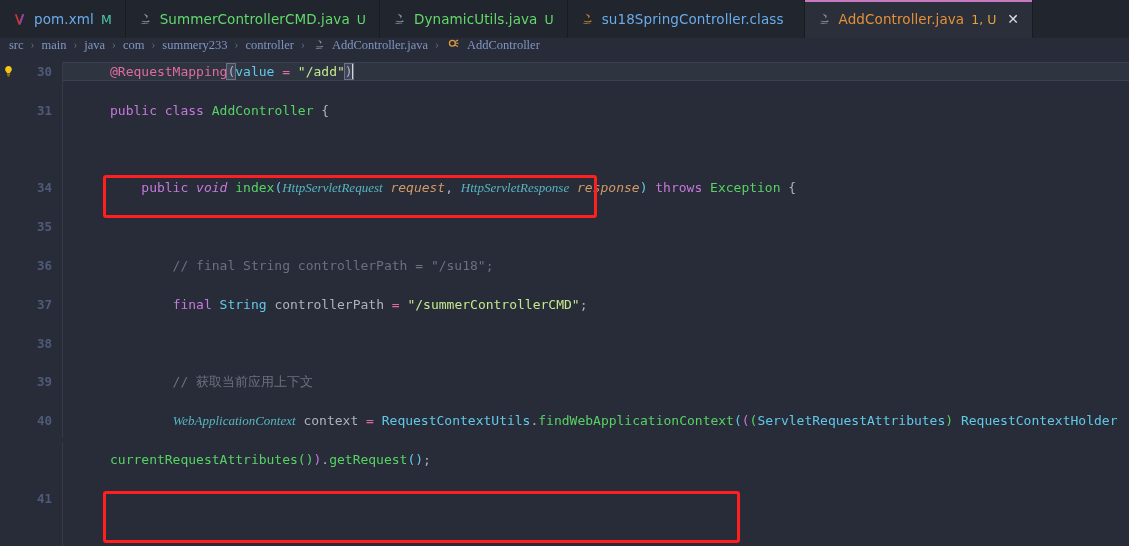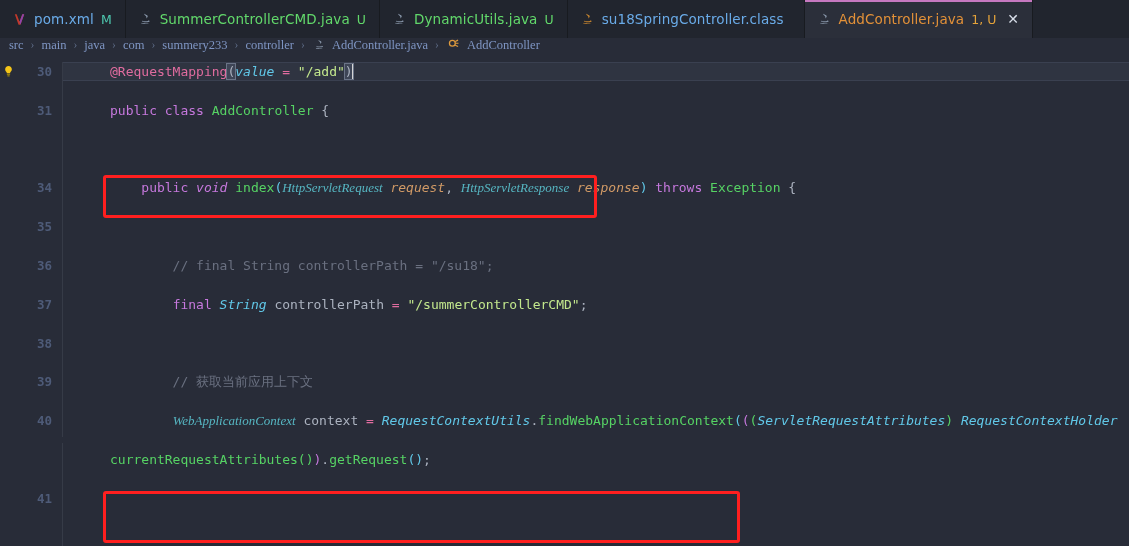--- a/index.html
+++ b/index.html
@@ -83,21 +83,21 @@
   }
   .curline {
     position: absolute; left: 63px; right: 0; height: 19.4px;
     background: #2f3441; border-top: 1px solid #3a4050; border-bottom: 1px solid #3a4050;
   }
 
   
   .kw      { color: #c678dd; font-style: normal; }
   .kwi     { color: #c678dd; font-style: italic; text-align: right; }
   .anno    { color: #e06c9f; }
-  .type    { color: #61c8e8; font-style: italic; }
+  .type    { color: #61c8e8; }
   .typei   { color: #56b6c2; font-style: italic; font-family: Liberation Serif, serif; }
   .fn      { color: #56d364; }
   .var     { color: #abb2bf; }
   .vari    { color: #d19a66; font-style: italic; }
   .str     { color: #c3e88d; }
   .cmt     { color: #6a7080; }
   .punc    { color: #abb2bf; }
   .op      { color: #e06c9f; }
   .par1    { color: #61c8e8; }
   .par2    { color: #c678dd; }

